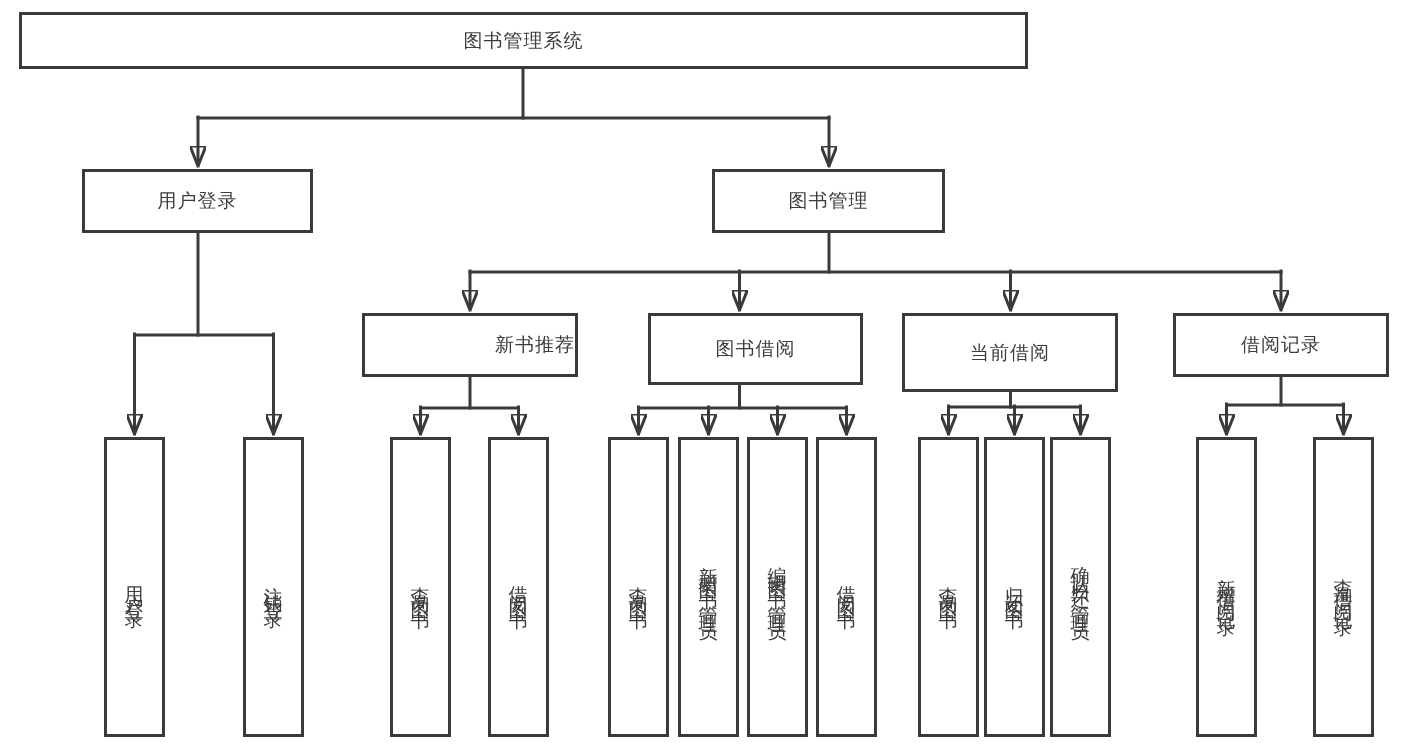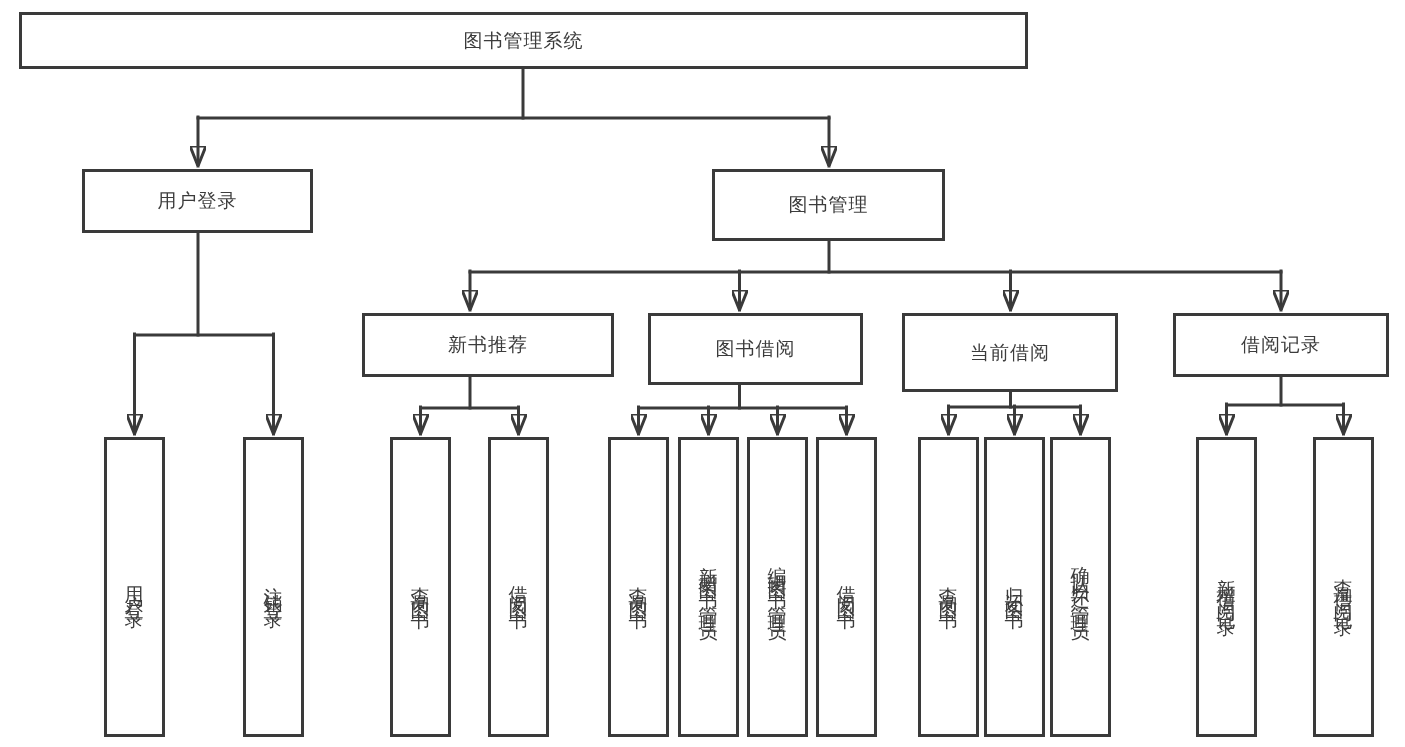--- a/index.html
+++ b/index.html
@@ -113,25 +113,25 @@
     <path d="M1343.5,404 L1343.5,434" marker-end="url(#arrow)"></path>
   </svg>
 
   <div class="box" style="left:19px; top:12px; width:1009px; height:57px;">
     <span class="hlabel">图书管理系统</span>
   </div>
 
   <div class="box" style="left:82px; top:169px; width:231px; height:64px;">
     <span class="hlabel">用户登录</span>
   </div>
-  <div class="box" style="left:712px; top:169px; width:233px; height:72px;">
+  <div class="box" style="left:712px; top:169px; width:233px; height:64px;">
     <span class="hlabel">图书管理</span>
   </div>
 
-  <div class="box" style="left:362px; top:313px; width:252px; height:64px;">
+  <div class="box" style="left:362px; top:313px; width:216px; height:64px;justify-content:flex-end;">
     <span class="hlabel">新书推荐</span>
   </div>
   <div class="box" style="left:648px; top:313px; width:215px; height:72px;">
     <span class="hlabel">图书借阅</span>
   </div>
   <div class="box" style="left:902px; top:313px; width:216px; height:79px;">
     <span class="hlabel">当前借阅</span>
   </div>
   <div class="box" style="left:1173px; top:313px; width:216px; height:64px;">
     <span class="hlabel">借阅记录</span>

